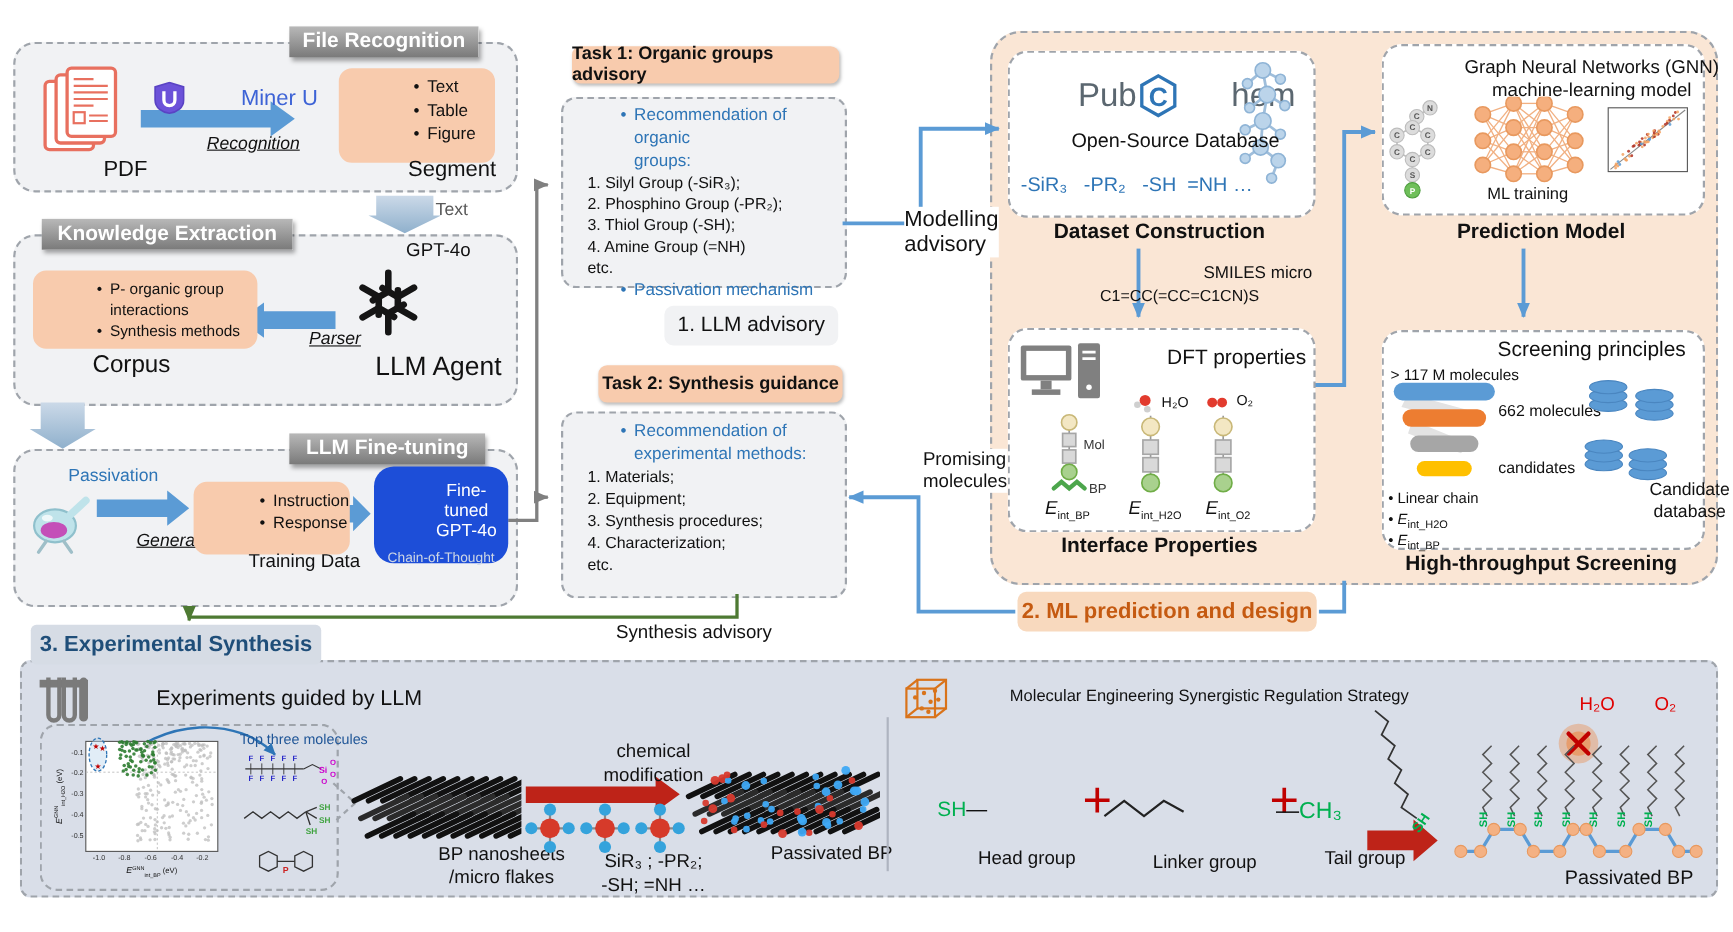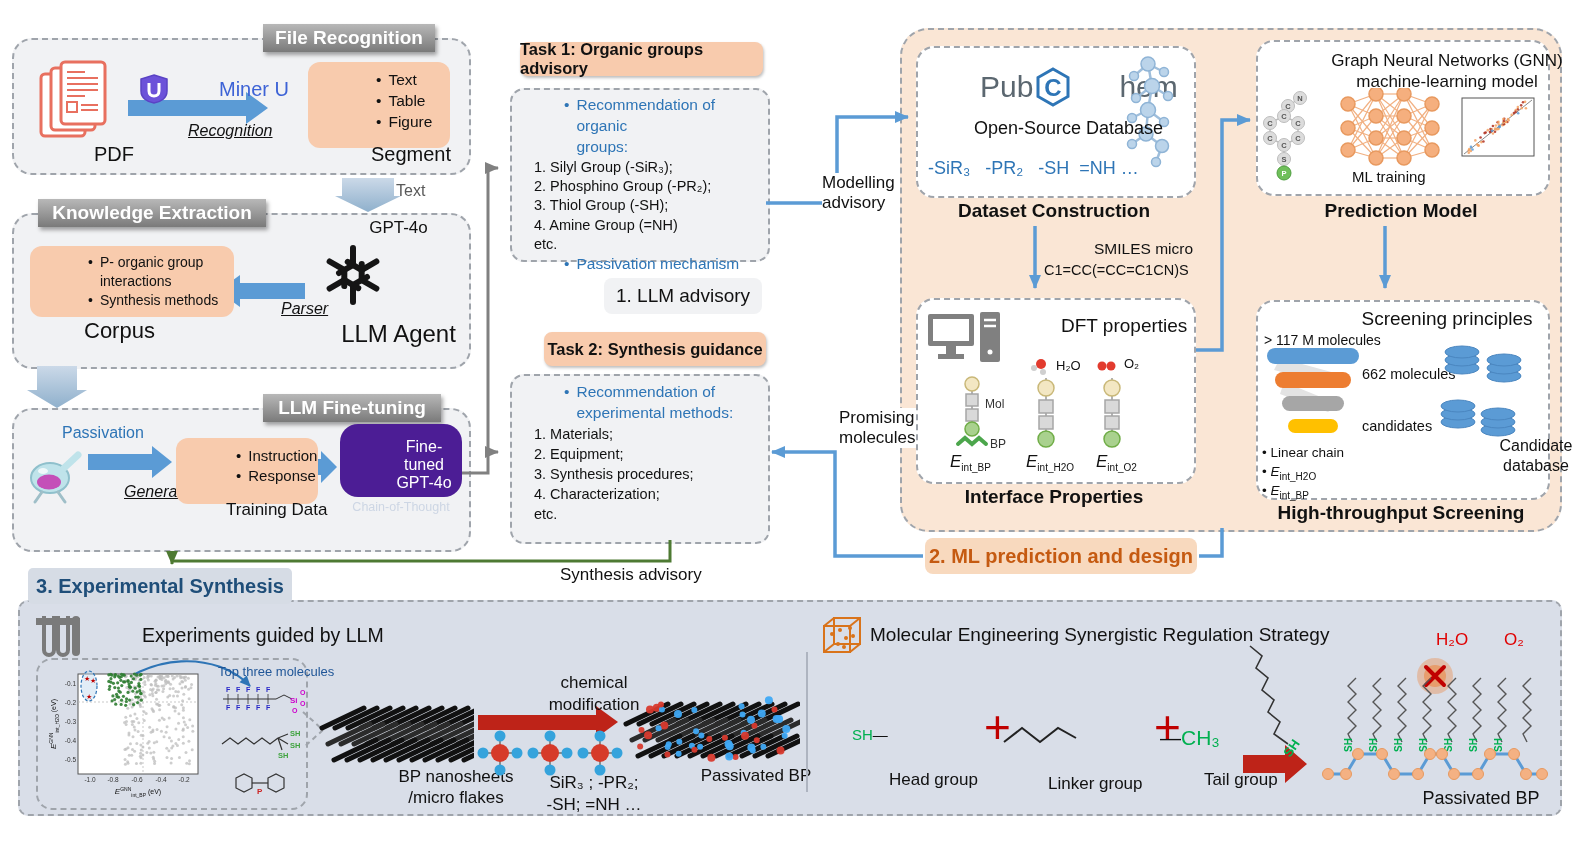--- a/index.html
+++ b/index.html
@@ -181,21 +181,21 @@
     <div class="bullet-row b" style="font-size:15px">
         <span>•</span>
         <span>Instruction</span>
       </div>
     <div class="bullet-row b" style="font-size:15px">
         <span>•</span>
         <span>Response</span>
       </div>
   </div>
   <div class="abs b" style="left:180px;top:500px;font-size:17px;z-index:2">Training Data</div>
-  <div class="abs" style="left:340px;top:424px;width:122px;height:73px;background:#4c1d95;border-radius:18px;z-index:2">
+  <div class="abs" style="left:340px;top:424px;width:122px;height:88px;background:#1d4ed8;border-radius:18px;z-index:2">
     <div class="b ctr" style="font-size:16px;color:#fff;margin-top:14px">Fine-tuned</div>
     <div class="b ctr" style="font-size:16px;color:#fff">GPT-4o</div>
     <div class="ctr" style="font-size:12.5px;color:#CDD6E4;margin-top:8px">Chain-of-Thought</div>
   </div>
 
   <div class="abs otag" style="left:520px;top:42px;width:243px;height:34px;z-index:2">Task 1: Organic groups advisory</div>
   <div class="abs dashbox" style="left:510px;top:88px;width:256px;height:170px;border-radius:14px;z-index:0"></div>
   <div class="abs" style="left:518px;top:95px;width:244px;z-index:2;font-size:14.5px;line-height:1.33">
     <div class="bullet-row b blue" style="font-size:15.5px">
         <span>•</span>
@@ -225,21 +225,21 @@
       </div>
     <div style="padding-left:16px">
       <div>1. Materials;</div>
       <div>2. Equipment;</div>
       <div>3. Synthesis procedures;</div>
       <div>4. Characterization;</div>
       <div>etc.</div>
     </div>
   </div>
 
-  <div class="abs b lbl-bg" style="left:776px;top:173px;font-size:17px;z-index:2"><span>Modelling</span><br><span>advisory</span></div>
+  <div class="abs b lbl-bg" style="left:776px;top:188px;font-size:20px;z-index:2"><span>Modelling</span><br><span>advisory</span></div>
   <div class="abs b lbl-bg" style="left:793px;top:408px;font-size:17px;z-index:2"><span>Promising</span><br><span>molecules</span></div>
   <div class="abs b" style="left:514px;top:565px;font-size:17px;z-index:2">Synthesis advisory</div>
 
   <div class="abs" style="left:900px;top:28px;width:658px;height:500px;background:#FAE6D5;border:2px dashed #9fa4ab;border-radius:28px;z-index:0"></div>
   <div class="abs ctr" style="left:925px;top:538px;width:272px;height:36px;background:#F8D9BE;border-radius:8px;font-weight:bold;font-size:20px;line-height:36px;color:#C55A11;z-index:2">2. ML prediction and design</div>
 
   <div class="abs whitebox" style="left:916px;top:46px;width:276px;height:148px;z-index:1"></div>
   <div class="abs" style="left:934px;top:66px;display:flex;align-items:center;z-index:2">
     <span class="b" style="font-size:30px;color:#5b6770">Pub</span>
     <svg width="38" height="42" style="margin:0 1px">
@@ -276,21 +276,21 @@
       <circle cx="34" cy="82" r="7"></circle>
         <circle cx="20" cy="92" r="4.5"></circle>
         <circle cx="50" cy="94" r="6.5"></circle>
         <circle cx="44" cy="110" r="4.5"></circle>
     </g>
   </svg>
   <div class="abs b" style="left:928px;top:118px;font-size:18px;z-index:2">Open-Source Database</div>
   <div class="abs" style="left:928px;top:158px;font-size:18px;color:#2E75B6;white-space:pre;z-index:2">-SiR₃   -PR₂   -SH  =NH …</div>
   <div class="abs cap" style="left:916px;top:200px;width:276px;z-index:2">Dataset Construction</div>
   <div class="abs b" style="left:1048px;top:240px;font-size:15.5px;z-index:2">SMILES micro</div>
-  <div class="abs" style="left:1044px;top:262px;font-size:14.5px;z-index:2">C1=CC(=CC=C1CN)S</div>
+  <div class="abs" style="left:1000px;top:262px;font-size:14.5px;z-index:2">C1=CC(=CC=C1CN)S</div>
 
   <div class="abs whitebox" style="left:916px;top:298px;width:276px;height:182px;z-index:1"></div>
   <svg class="abs" style="left:926px;top:310px;z-index:2" width="78" height="66">
     <rect x="2" y="4" width="46" height="32" rx="2" fill="#808080"></rect>
     <rect x="7" y="9" width="36" height="22" fill="#fff"></rect>
     <rect x="20" y="36" width="10" height="8" fill="#808080"></rect>
       <rect x="12" y="44" width="26" height="5" fill="#808080"></rect>
     <rect x="54" y="2" width="20" height="50" rx="2" fill="#808080"></rect>
     <line x1="58" y1="10" x2="70" y2="10" stroke="#fff" stroke-width="2.5"></line>
       <line x1="58" y1="16" x2="70" y2="16" stroke="#fff" stroke-width="2.5"></line>
@@ -1131,23 +1131,23 @@
     <g fill="#D9731A">
       <circle cx="12" cy="20" r="2"></circle>
         <circle cx="20" cy="16" r="2"></circle>
         <circle cx="26" cy="24" r="2"></circle>
         <circle cx="18" cy="30" r="2"></circle>
       <circle cx="30" cy="14" r="2"></circle>
         <circle cx="24" cy="33" r="2"></circle>
         <circle cx="33" cy="22" r="2"></circle>
     </g>
   </svg>
-  <div class="abs b" style="left:824px;top:624px;font-size:19px;z-index:2">Molecular Engineering Synergistic Regulation Strategy</div>
-
-  <div class="abs" style="left:852px;top:726px;font-size:15px;z-index:2"><span style="color:#00B050">SH</span><span>—</span></div>
+  <div class="abs b" style="left:872px;top:624px;font-size:15px;z-index:2">Molecular Engineering Synergistic Regulation Strategy</div>
+
+  <div class="abs" style="left:852px;top:726px;font-size:19px;z-index:2"><span style="color:#00B050">SH</span><span>—</span></div>
   <div class="abs b" style="left:843px;top:770px;font-size:17px;z-index:2">Head group</div>
   <div class="abs b" style="left:938px;top:700px;font-size:46px;color:#C00000;z-index:2">+</div>
   <svg class="abs" style="left:1000px;top:722px;z-index:2" width="80" height="28">
     <path d="M4,20 L22,6 L40,20 L58,6 L76,16" stroke="#222" stroke-width="2" fill="none"></path>
   </svg>
   <div class="abs b" style="left:1002px;top:774px;font-size:17px;z-index:2">Linker group</div>
   <div class="abs b" style="left:1108px;top:700px;font-size:46px;color:#C00000;z-index:2">+</div>
   <div class="abs" style="left:1160px;top:726px;font-size:21px;z-index:2"><span>—</span><span style="color:#00B050">CH₃</span></div>
   <div class="abs b" style="left:1158px;top:770px;font-size:17px;z-index:2">Tail group</div>
 

